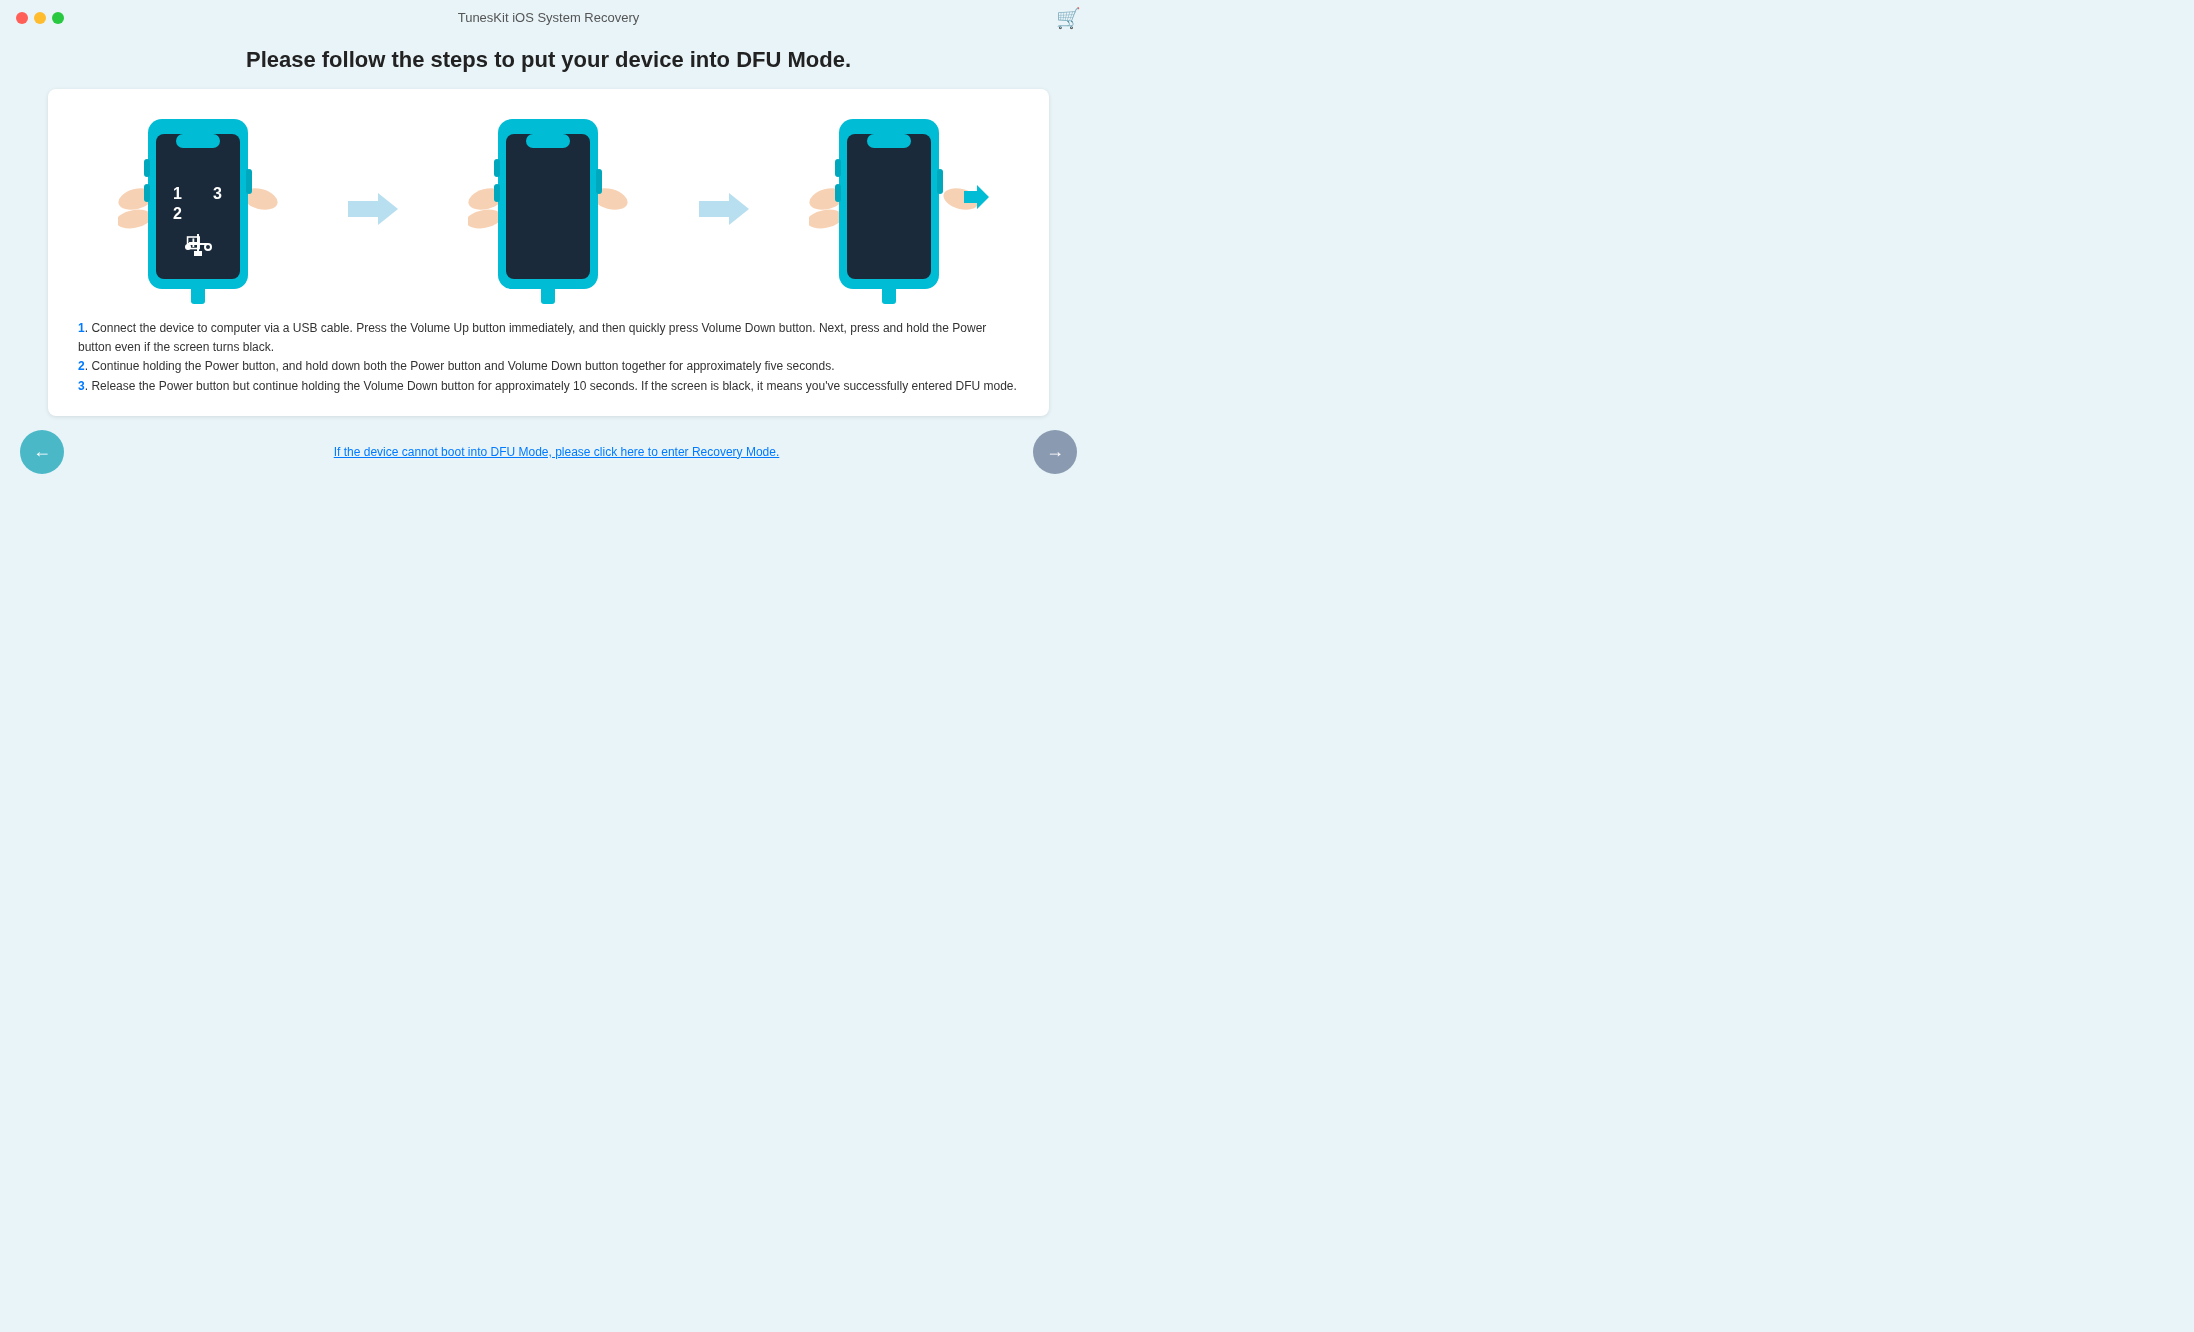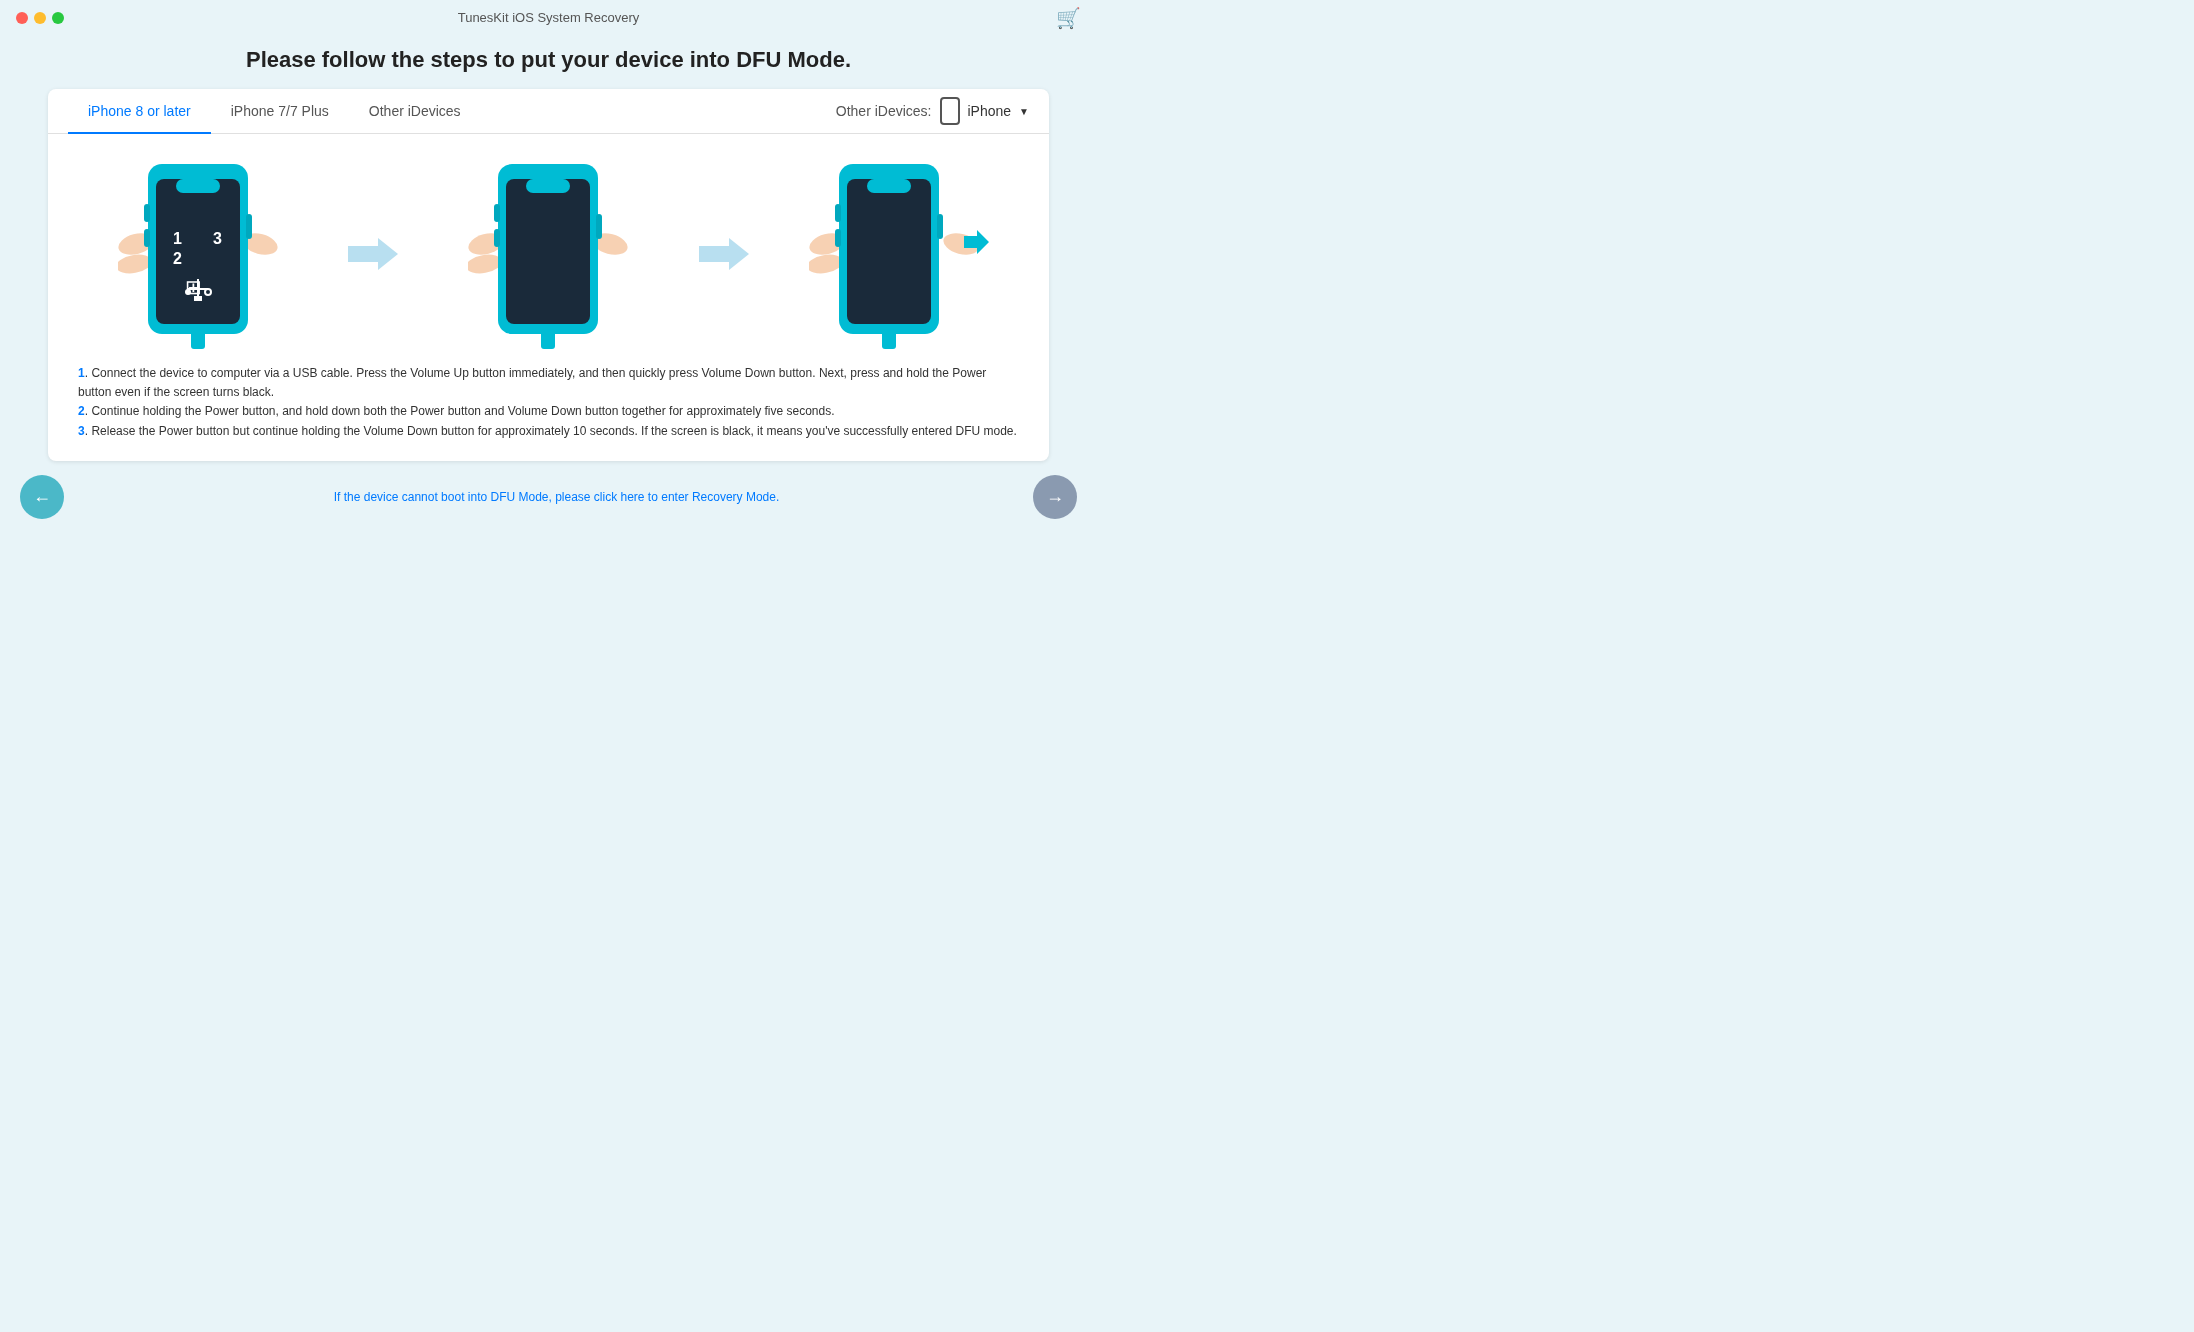--- a/index.html
+++ b/index.html
@@ -164,20 +164,21 @@
       align-items: center;
       justify-content: center;
       font-size: 18px;
       color: white;
     }
     .nav-btn-back { background: #4bb8c8; }
     .nav-btn-next { background: #8a9ab0; }
     .recovery-link {
       font-size: 12px;
       color: #007aff;
+      text-decoration: underline;
       cursor: pointer;
       flex: 1;
       text-align: center;
       margin-left: 16px;
     }
     .steps-row {
       display: flex;
       align-items: flex-start;
       gap: 0;
       padding: 0 20px;
@@ -193,37 +194,20 @@
     <button class="wc-btn wc-min"></button>
     <button class="wc-btn wc-max"></button>
   </div>
   <span class="title-text">TunesKit iOS System Recovery</span>
   <span class="cart-icon">🛒</span>
 </div>
 
 <div class="main-heading">Please follow the steps to put your device into DFU Mode.</div>
 
 <div class="content-box">
-  <div class="tabs">
-    <div class="tab active">
-      <span>iPhone 8 or later</span>
-    </div>
-    <div class="tab">
-      <span>iPhone 7/7 Plus</span>
-    </div>
-    <div class="tab">
-      <span>Other iDevices</span>
-    </div>
-    <div class="other-devices-area">
-      <span class="other-devices-label">Other iDevices:</span>
-      <div class="phone-icon-small"></div>
-      <span class="device-name">iPhone</span>
-      <span class="dropdown-arrow">▼</span>
-    </div>
-  </div>
 
   <div class="steps-container">
 
     <div class="step-col">
       <svg width="160" height="200" viewBox="0 0 160 200">
 
         <ellipse cx="18" cy="90" rx="18" ry="10" fill="#f5c5a0" opacity="0.8" transform="rotate(-15 18 90)"></ellipse>
         <ellipse cx="16" cy="110" rx="18" ry="9" fill="#f5c5a0" opacity="0.8" transform="rotate(-10 16 110)"></ellipse>
 
         <ellipse cx="142" cy="90" rx="18" ry="10" fill="#f5c5a0" opacity="0.8" transform="rotate(15 142 90)"></ellipse>

